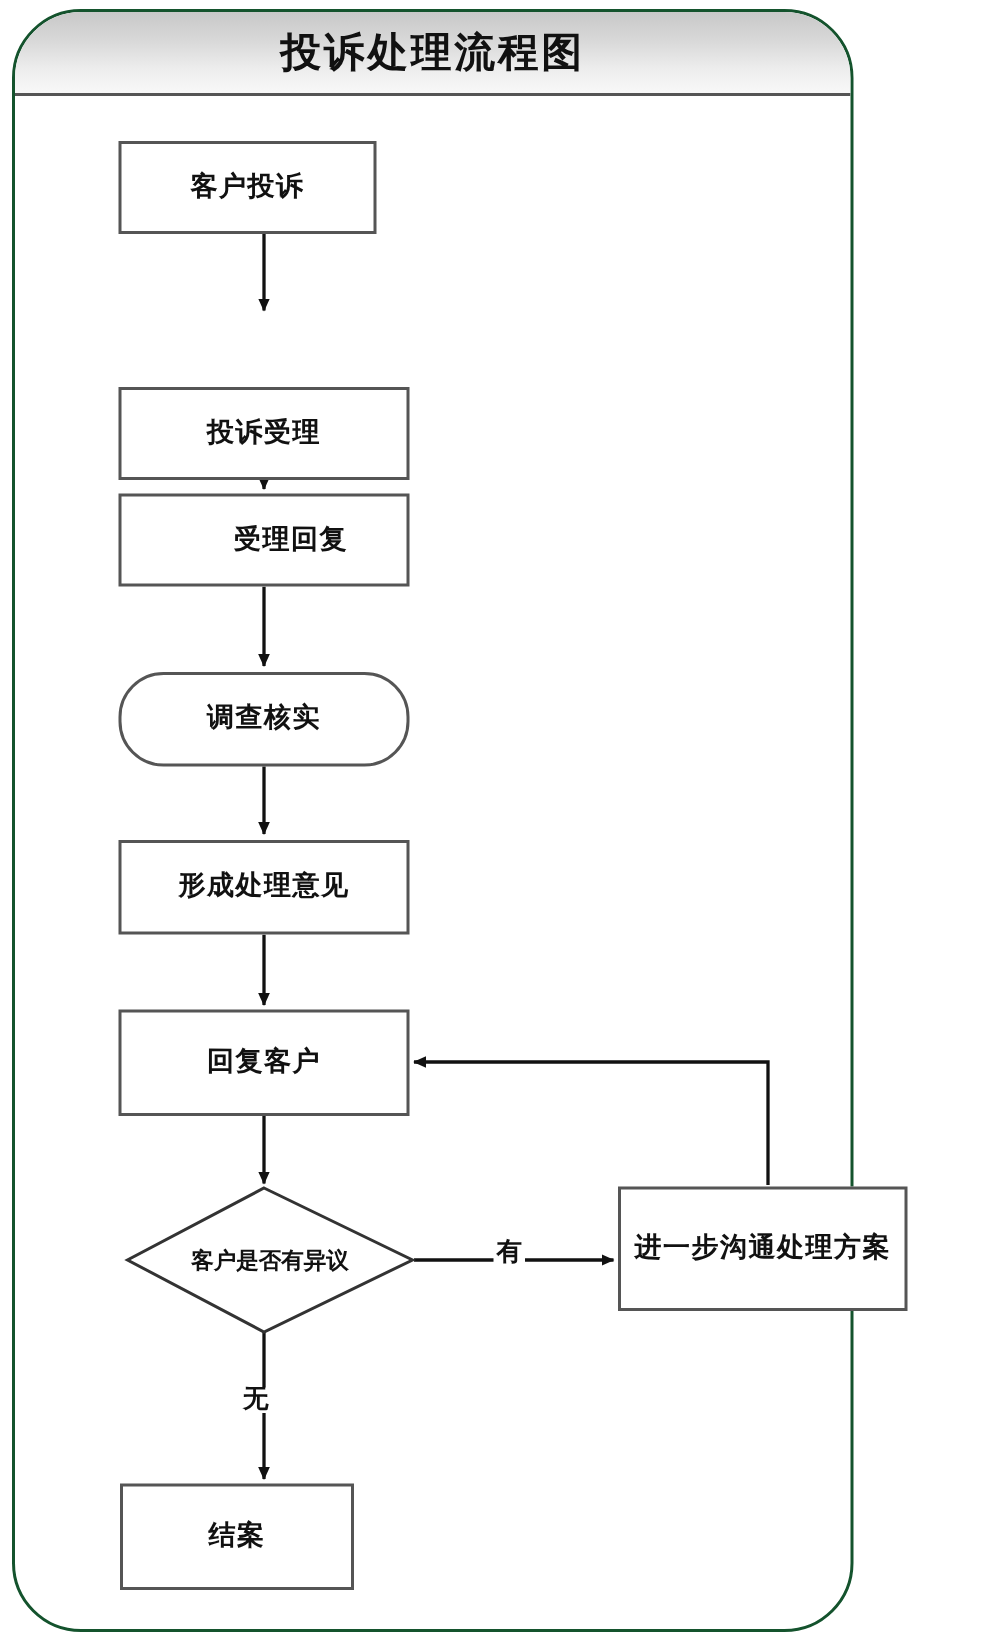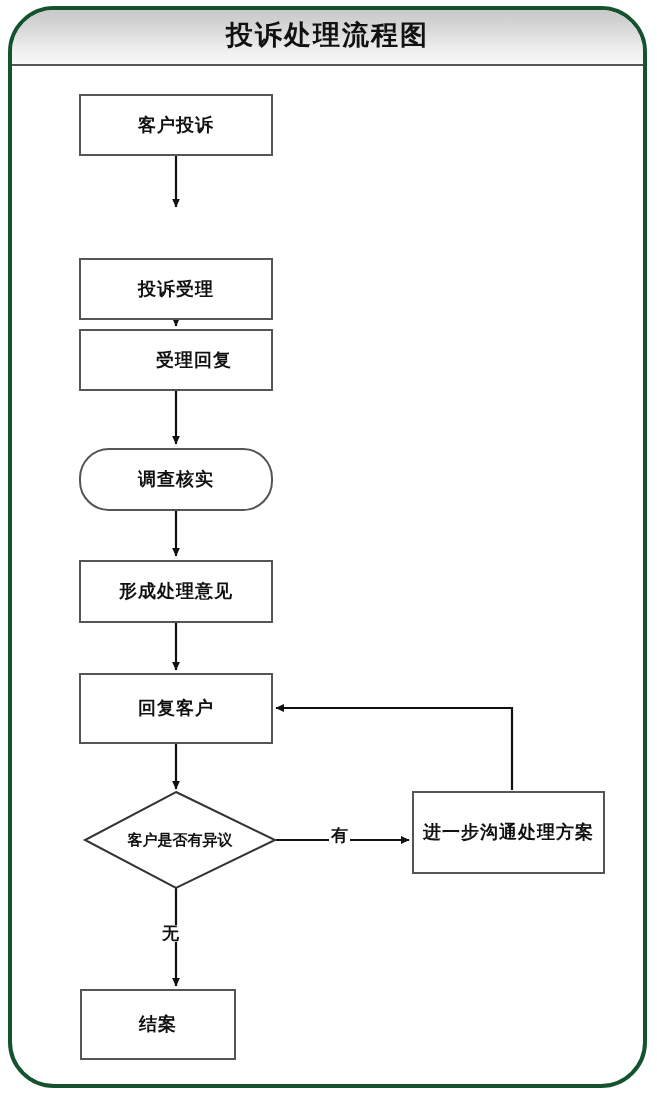--- a/index.html
+++ b/index.html
@@ -22,28 +22,27 @@
     top: 0;
     width: 657px;
     height: 1095px;
   }
 
   
   .frame {
     position: absolute;
     left: 8px;
     top: 6px;
-    width: 639px;
+    width: 561px;
     height: 1082px;
     box-sizing: border-box;
-    border: 4px solid #14532d;
+    border: 2px solid #14532d;
     border-radius: 46px 46px 46px 46px;
     background: #ffffff;
     overflow: hidden;
-    font-family: Liberation Mono, monospace;
   }
   .frame-header {
     position: absolute;
     left: 0;
     top: 0;
     width: 100%;
     height: 56px;
     box-sizing: border-box;
     border-bottom: 2px solid #555555;
     background: linear-gradient(to bottom, #c8c8c8 0%, #d8d8d8 35%, #ededed 70%, #f8f8f8 100%);
@@ -150,21 +149,21 @@
          结案 --&gt;
         <line x1="176" y1="888" x2="176" y2="986" marker-end="url(#arrowhead)"></line>
         
         <path d="M512,790 L512,708 L276,708" marker-end="url(#arrowhead)"></path>
       </g>
 
       <polygon points="176,792 275,840 176,888 85,840" fill="#ffffff" stroke="#333333" stroke-width="2"></polygon>
     </svg>
   </div>
 
-  <div class="node process" style="left:79px; top:94px; width:194px; height:62px;">
+  <div class="node process" style="left:79px; top:94px; width:172px; height:62px;">
     <span class="node-label">客户投诉</span>
   </div>
 
   <div class="node process" style="left:79px; top:214px; width:194px; height:62px;margin-top:44px;">
     <span class="node-label">投诉受理</span>
   </div>
 
   <div class="node process" style="left:79px; top:329px; width:194px; height:62px;padding-left:36px;">
     <span class="node-label">受理回复</span>
   </div>

